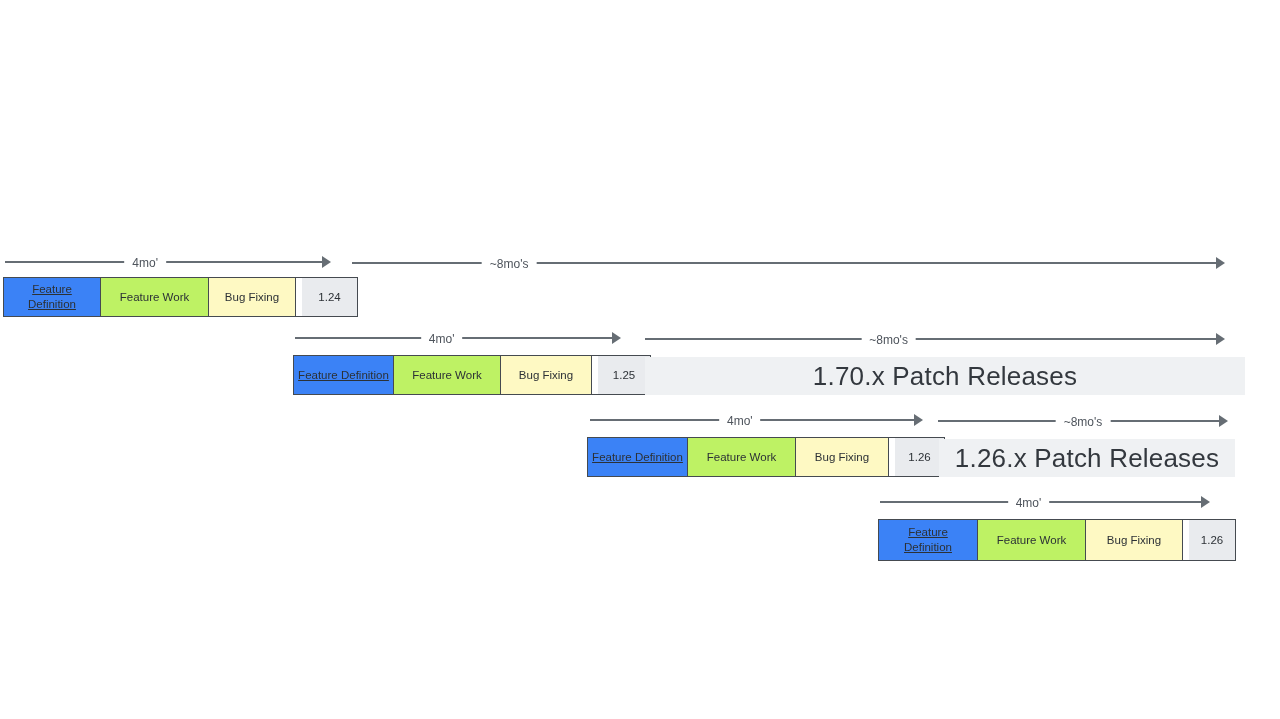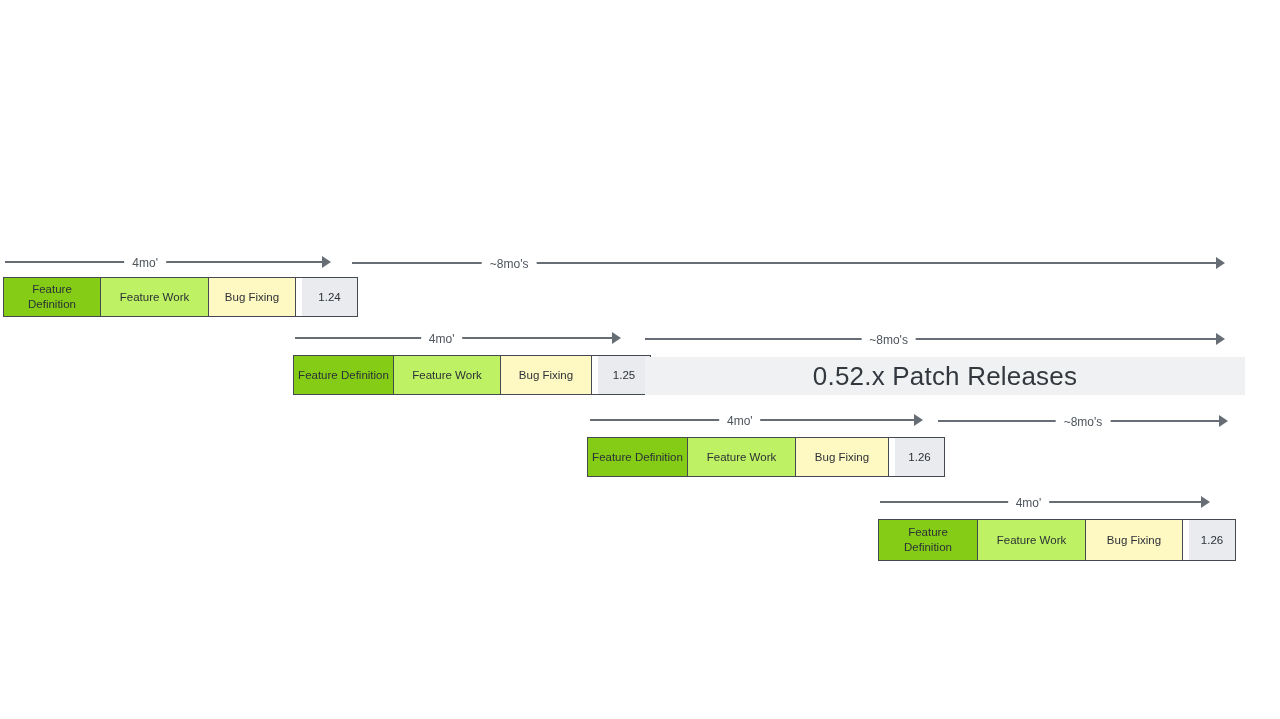--- a/index.html
+++ b/index.html
@@ -35,21 +35,21 @@
     position:absolute;display:flex;height:40px;
     border:1.5px solid #454a50;box-sizing:border-box;
   }
   .phase{
     display:flex;align-items:center;justify-content:center;text-align:center;
     font-size:11.5px;line-height:1.3;color:#2c3136;
     border-right:1.5px solid #454a50;box-sizing:border-box;
     padding:0 4px;
   }
   .phase:last-child{border-right:none;}
-  .fd{background:#84cc16;}
+  .fd{background:#3b82f6;text-decoration:underline;}
   .fw{background:#bef264;}
   .bf{background:#fef9c3;}
   .ver{background:#e9ebee;font-size:11.5px;margin-left:6px;}
 
   
   .patch-bar{
     position:absolute;background:#eff1f3;
     display:flex;align-items:center;justify-content:center;
     font-size:26px;color:#33383e;letter-spacing:0.2px;
   }
@@ -104,38 +104,39 @@
     <span class="line"></span>
     <span class="head"></span>
     <span class="lbl">~8mo's</span>
   </div>
   <div class="phase-group" id="r2-group">
     <div class="phase fd" style="width:100px">Feature Definition</div>
     <div class="phase fw" style="width:107px">Feature Work</div>
     <div class="phase bf" style="width:91px">Bug Fixing</div>
     <div class="phase ver" style="width:52px">1.25</div>
   </div>
-  <div class="patch-bar" id="r2-bar">0.52.x Patch Releases</div>
+  <div class="patch-bar" id="r2-bar">1.70.x Patch Releases</div>
 
   <div class="arrow" id="r3-4mo">
     <span class="line"></span>
     <span class="head"></span>
     <span class="lbl">4mo'</span>
   </div>
   <div class="arrow lbl-50" id="r3-8mo">
     <span class="line"></span>
     <span class="head"></span>
     <span class="lbl">~8mo's</span>
   </div>
   <div class="phase-group" id="r3-group">
     <div class="phase fd" style="width:100px">Feature Definition</div>
     <div class="phase fw" style="width:108px">Feature Work</div>
     <div class="phase bf" style="width:93px">Bug Fixing</div>
     <div class="phase ver" style="width:49px">1.26</div>
   </div>
+  <div class="patch-bar" id="r3-bar">1.26.x Patch Releases</div>
 
   <div class="arrow" id="r4-4mo">
     <span class="line"></span>
     <span class="head"></span>
     <span class="lbl">4mo'</span>
   </div>
   <div class="phase-group" id="r4-group">
     <div class="phase fd" style="width:99px">Feature Definition</div>
     <div class="phase fw" style="width:108px">Feature Work</div>
     <div class="phase bf" style="width:97px">Bug Fixing</div>

